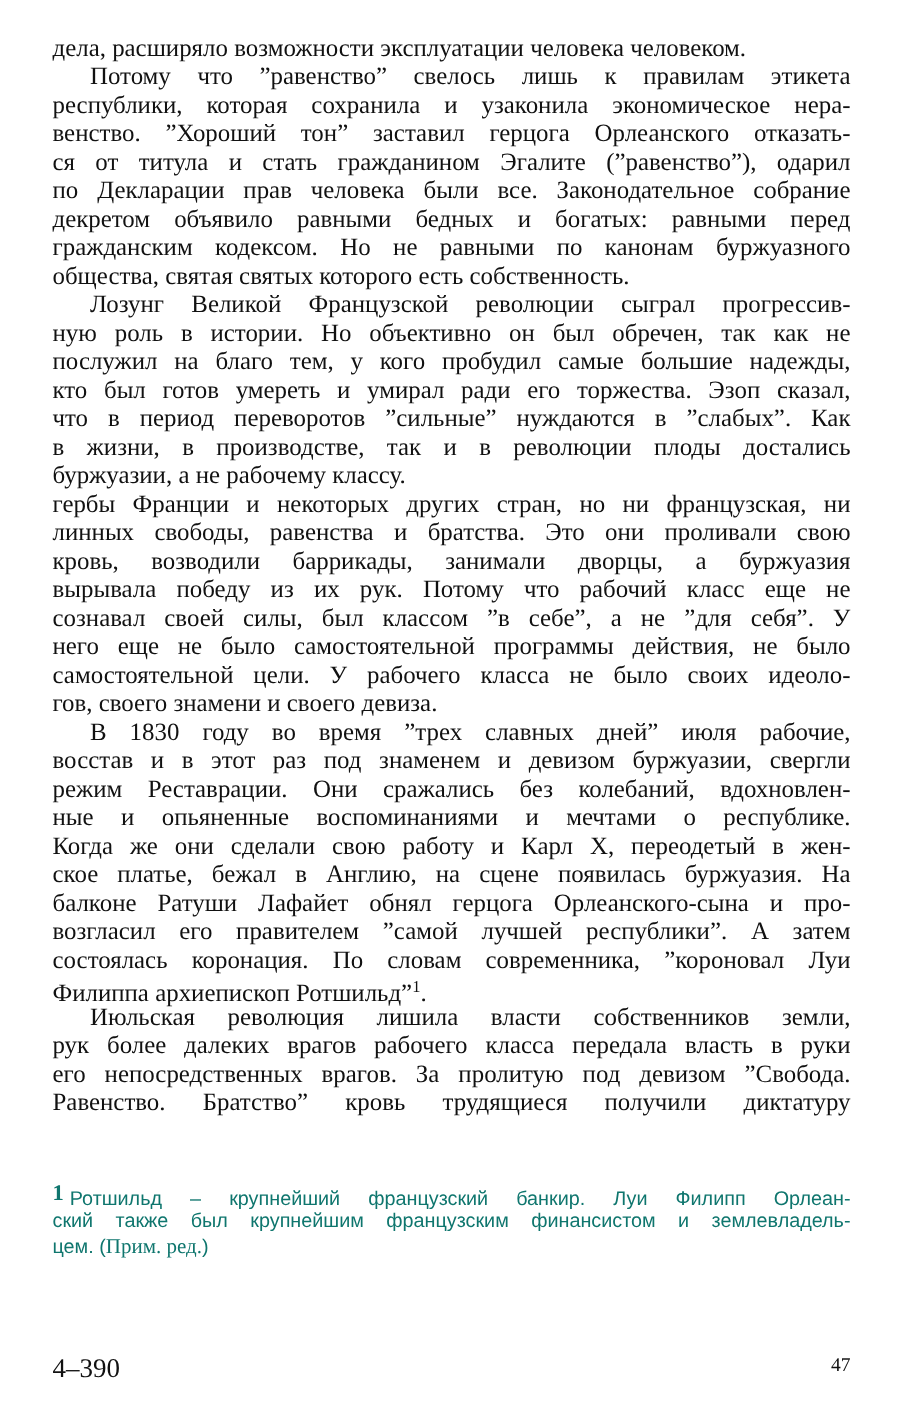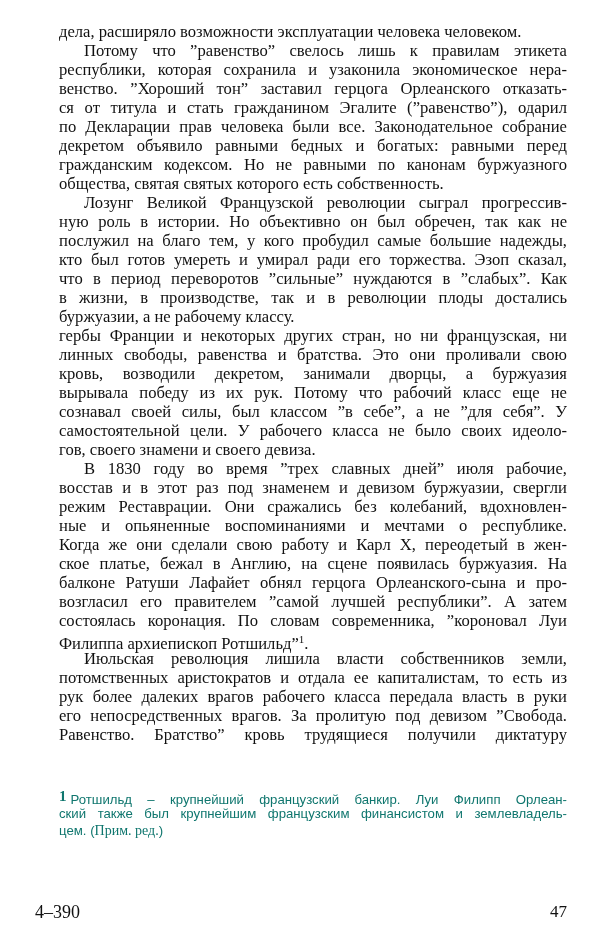--- a/index.html
+++ b/index.html
@@ -3,32 +3,32 @@
 <meta charset="utf-8">
 <style>
   html, body { margin: 0; padding: 0; background: #ffffff; }
   body { width: 600px; height: 940px; position: relative; overflow: hidden; }
   .page {
     position: absolute; left: 35px; top: 22px; width: 532px;
     font-family: "Liberation Serif", "DejaVu Serif", serif;
     color: #111111;
   }
   .body-text { font-size: 16.6px; line-height: 19px; }
-  .line { display: block; white-space: nowrap; text-align: justify; text-align-last: justify; height: 19px; margin-left: 24px; }
+  .line { display: block; white-space: nowrap; text-align: justify; text-align-last: justify; height: 19px; }
   .line.last { text-align-last: left; }
   .line.indent { padding-left: 25px; }
   .footnotes { position: absolute; left: 35px; top: 788px; width: 532px;
     font-family: "Liberation Sans", "DejaVu Sans", sans-serif; font-size: 13.2px; line-height: 17px; color: #0f766e; }
   .footnotes .line { height: 17px; }
   .fn-mark { font-family: "Liberation Serif", serif; font-size: 15px; font-weight: bold; vertical-align: 3px; margin-right: 4px; }
   .sup { font-size: 11px; vertical-align: 6px; }
   .em { font-family: "Liberation Serif", serif; font-size: 14px; }
   .folio { position: absolute; top: 902px; font-family: "Liberation Serif", serif; color: #111; }
   .signature { left: 35px; font-size: 18px; }
-  .page-number { right: 33px; font-size: 17px; }
+  .page-number { right: 33px; font-size: 13px; }
 </style>
 </head>
 <body>
 
 <div class="page body-text" id="main-text">
     <span class="line last"><span>дела, расширяло возможности эксплуатации человека человеком.</span></span>
     <span class="line indent"><span>Потому что ”равенство” свелось лишь к правилам этикета</span></span>
     <span class="line"><span>республики, которая сохранила и узаконила экономическое нера-</span></span>
     <span class="line"><span>венство. ”Хороший тон” заставил герцога Орлеанского отказать-</span></span>
     <span class="line"><span>ся от титула и стать гражданином Эгалите (”равенство”), одарил</span></span>
@@ -38,37 +38,37 @@
     <span class="line last"><span>общества, святая святых которого есть собственность.</span></span>
     <span class="line indent"><span>Лозунг Великой Французской революции сыграл прогрессив-</span></span>
     <span class="line"><span>ную роль в истории. Но объективно он был обречен, так как не</span></span>
     <span class="line"><span>послужил на благо тем, у кого пробудил самые большие надежды,</span></span>
     <span class="line"><span>кто был готов умереть и умирал ради его торжества. Эзоп сказал,</span></span>
     <span class="line"><span>что в период переворотов ”сильные” нуждаются в ”слабых”. Как</span></span>
     <span class="line"><span>в жизни, в производстве, так и в революции плоды достались</span></span>
     <span class="line last"><span>буржуазии, а не рабочему классу.</span></span>
     <span class="line"><span>гербы Франции и некоторых других стран, но ни французская, ни</span></span>
     <span class="line"><span>линных свободы, равенства и братства. Это они проливали свою</span></span>
-    <span class="line"><span>кровь, возводили декретом, занимали дворцы, а буржуазия</span></span>
+    <span class="line"><span>кровь, возводили баррикады, занимали дворцы, а буржуазия</span></span>
     <span class="line"><span>вырывала победу из их рук. Потому что рабочий класс еще не</span></span>
     <span class="line"><span>сознавал своей силы, был классом ”в себе”, а не ”для себя”. У</span></span>
+    <span class="line"><span>него еще не было самостоятельной программы действия, не было</span></span>
     <span class="line"><span>самостоятельной цели. У рабочего класса не было своих идеоло-</span></span>
     <span class="line last"><span>гов, своего знамени и своего девиза.</span></span>
     <span class="line indent"><span>В 1830 году во время ”трех славных дней” июля рабочие,</span></span>
     <span class="line"><span>восстав и в этот раз под знаменем и девизом буржуазии, свергли</span></span>
     <span class="line"><span>режим Реставрации. Они сражались без колебаний, вдохновлен-</span></span>
     <span class="line"><span>ные и опьяненные воспоминаниями и мечтами о республике.</span></span>
     <span class="line"><span>Когда же они сделали свою работу и Карл X, переодетый в жен-</span></span>
     <span class="line"><span>ское платье, бежал в Англию, на сцене появилась буржуазия. На</span></span>
     <span class="line"><span>балконе Ратуши Лафайет обнял герцога Орлеанского-сына и про-</span></span>
     <span class="line"><span>возгласил его правителем ”самой лучшей республики”. А затем</span></span>
     <span class="line"><span>состоялась коронация. По словам современника, ”короновал Луи</span></span>
     <span class="line last"><span>Филиппа архиепископ Ротшильд”</span><span class="sup">1</span><span>.</span></span>
     <span class="line indent"><span>Июльская революция лишила власти собственников земли,</span></span>
-    <span class="line"><span>потомственных аристократов и отдала ее капиталистам, то есть из</span></span>
     <span class="line"><span>рук более далеких врагов рабочего класса передала власть в руки</span></span>
     <span class="line"><span>его непосредственных врагов. За пролитую под девизом ”Свобода.</span></span>
     <span class="line"><span>Равенство. Братство” кровь трудящиеся получили диктатуру</span></span>
   </div>
 
 <div class="footnotes">
   <span class="line"><span class="fn-mark">1</span><span>Ротшильд – крупнейший французский банкир. Луи Филипп Орлеан-</span></span>
   <span class="line">ский также был крупнейшим французским финансистом и землевладель-</span>
   <span class="line last"><span>цем. (</span><span class="em">Прим. ред.</span><span>)</span></span>
 </div>

